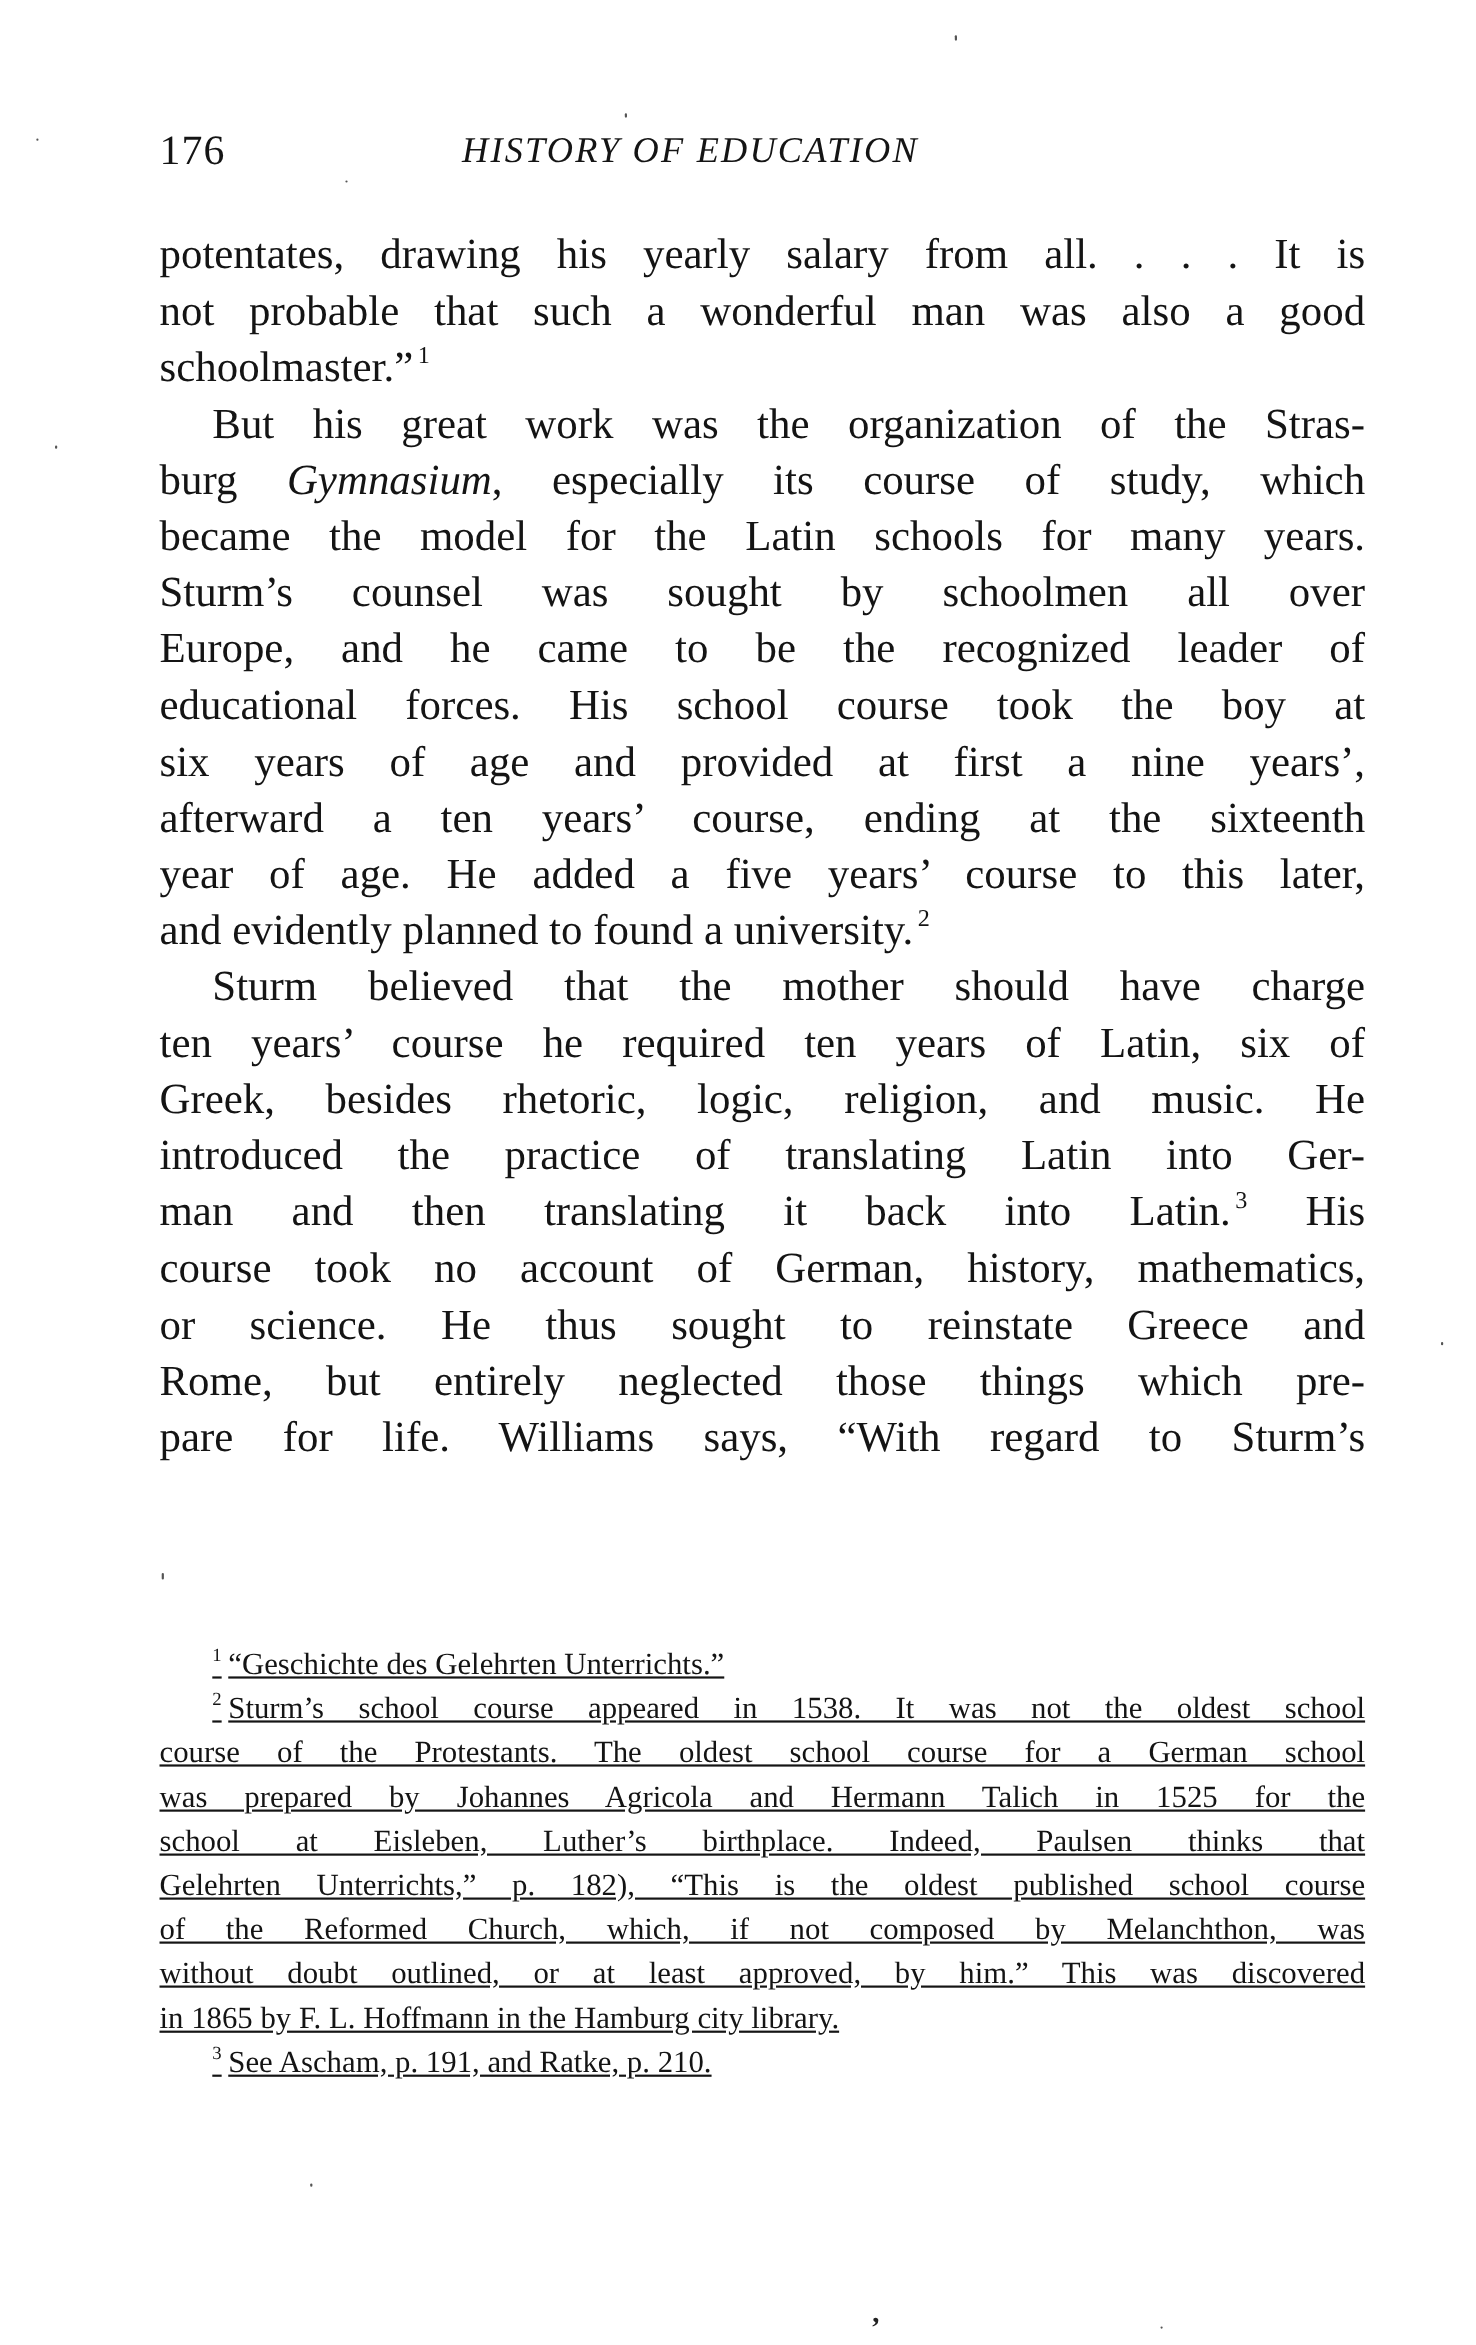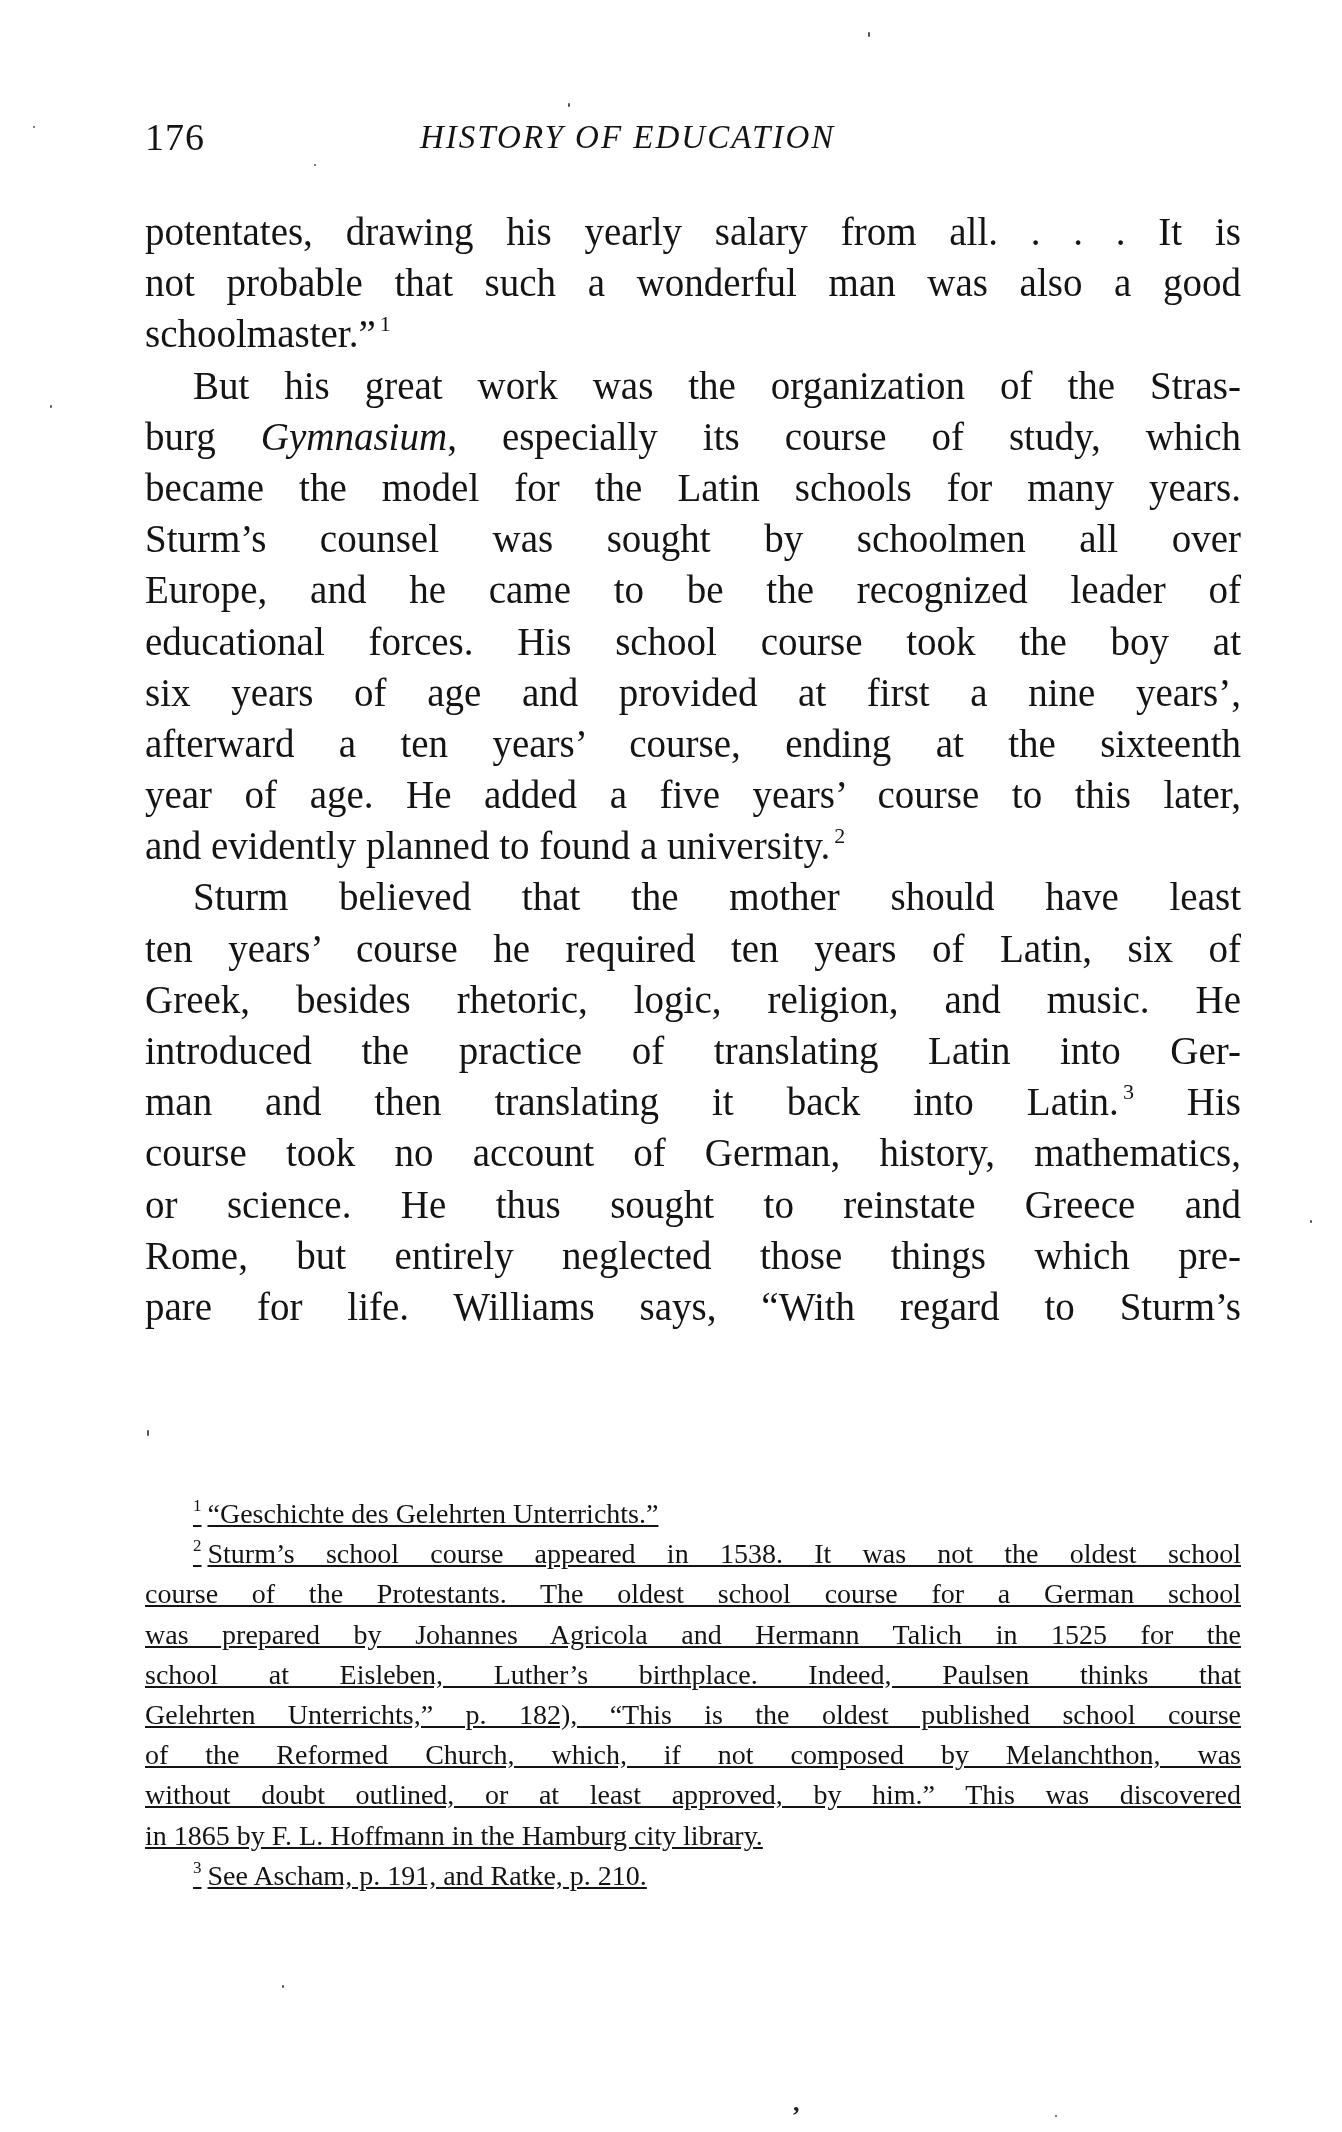--- a/index.html
+++ b/index.html
@@ -129,21 +129,21 @@
       <span class="line indent"><span>But his great work was the organization of the Stras-</span></span>
       <span class="line"><span>burg </span><i>Gymnasium</i><span>, especially its course of study, which</span></span>
       <span class="line"><span>became the model for the Latin schools for many years.</span></span>
       <span class="line"><span>Sturm’s counsel was sought by schoolmen all over</span></span>
       <span class="line"><span>Europe, and he came to be the recognized leader of</span></span>
       <span class="line"><span>educational forces.  His school course took the boy at</span></span>
       <span class="line"><span>six years of age and provided at first a nine years’,</span></span>
       <span class="line"><span>afterward a ten years’ course, ending at the sixteenth</span></span>
       <span class="line"><span>year of age.  He added a five years’ course to this later,</span></span>
       <span class="line last"><span>and evidently planned to found a university.</span><sup class="fnref">2</sup></span>
-      <span class="line indent"><span>Sturm believed that the mother should have least</span></span>
+      <span class="line indent"><span>Sturm believed that the mother should have charge</span></span>
       <span class="line"><span>ten years’ course he required ten years of Latin, six of</span></span>
       <span class="line"><span>Greek, besides rhetoric, logic, religion, and music.  He</span></span>
       <span class="line"><span>introduced the practice of translating Latin into Ger-</span></span>
       <span class="line"><span>man and then translating it back into Latin.</span><sup class="fnref">3</sup><span> His</span></span>
       <span class="line"><span>course took no account of German, history, mathematics,</span></span>
       <span class="line"><span>or science.  He thus sought to reinstate Greece and</span></span>
       <span class="line"><span>Rome, but entirely neglected those things which pre-</span></span>
       <span class="line"><span>pare for life.  Williams says, “With regard to Sturm’s</span></span>
     </div>
 

